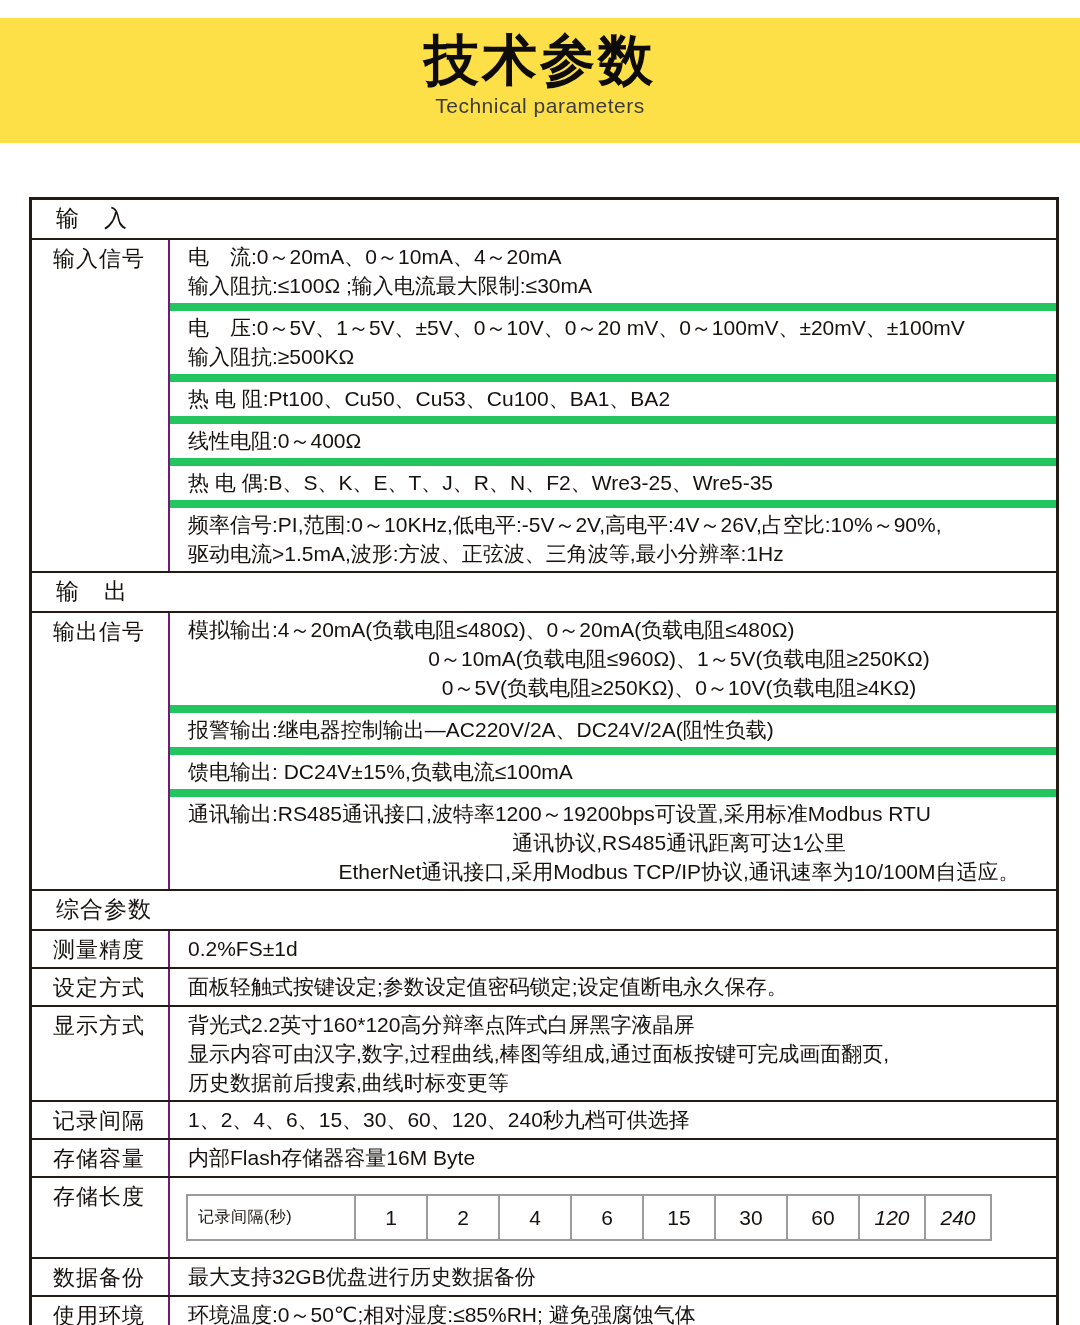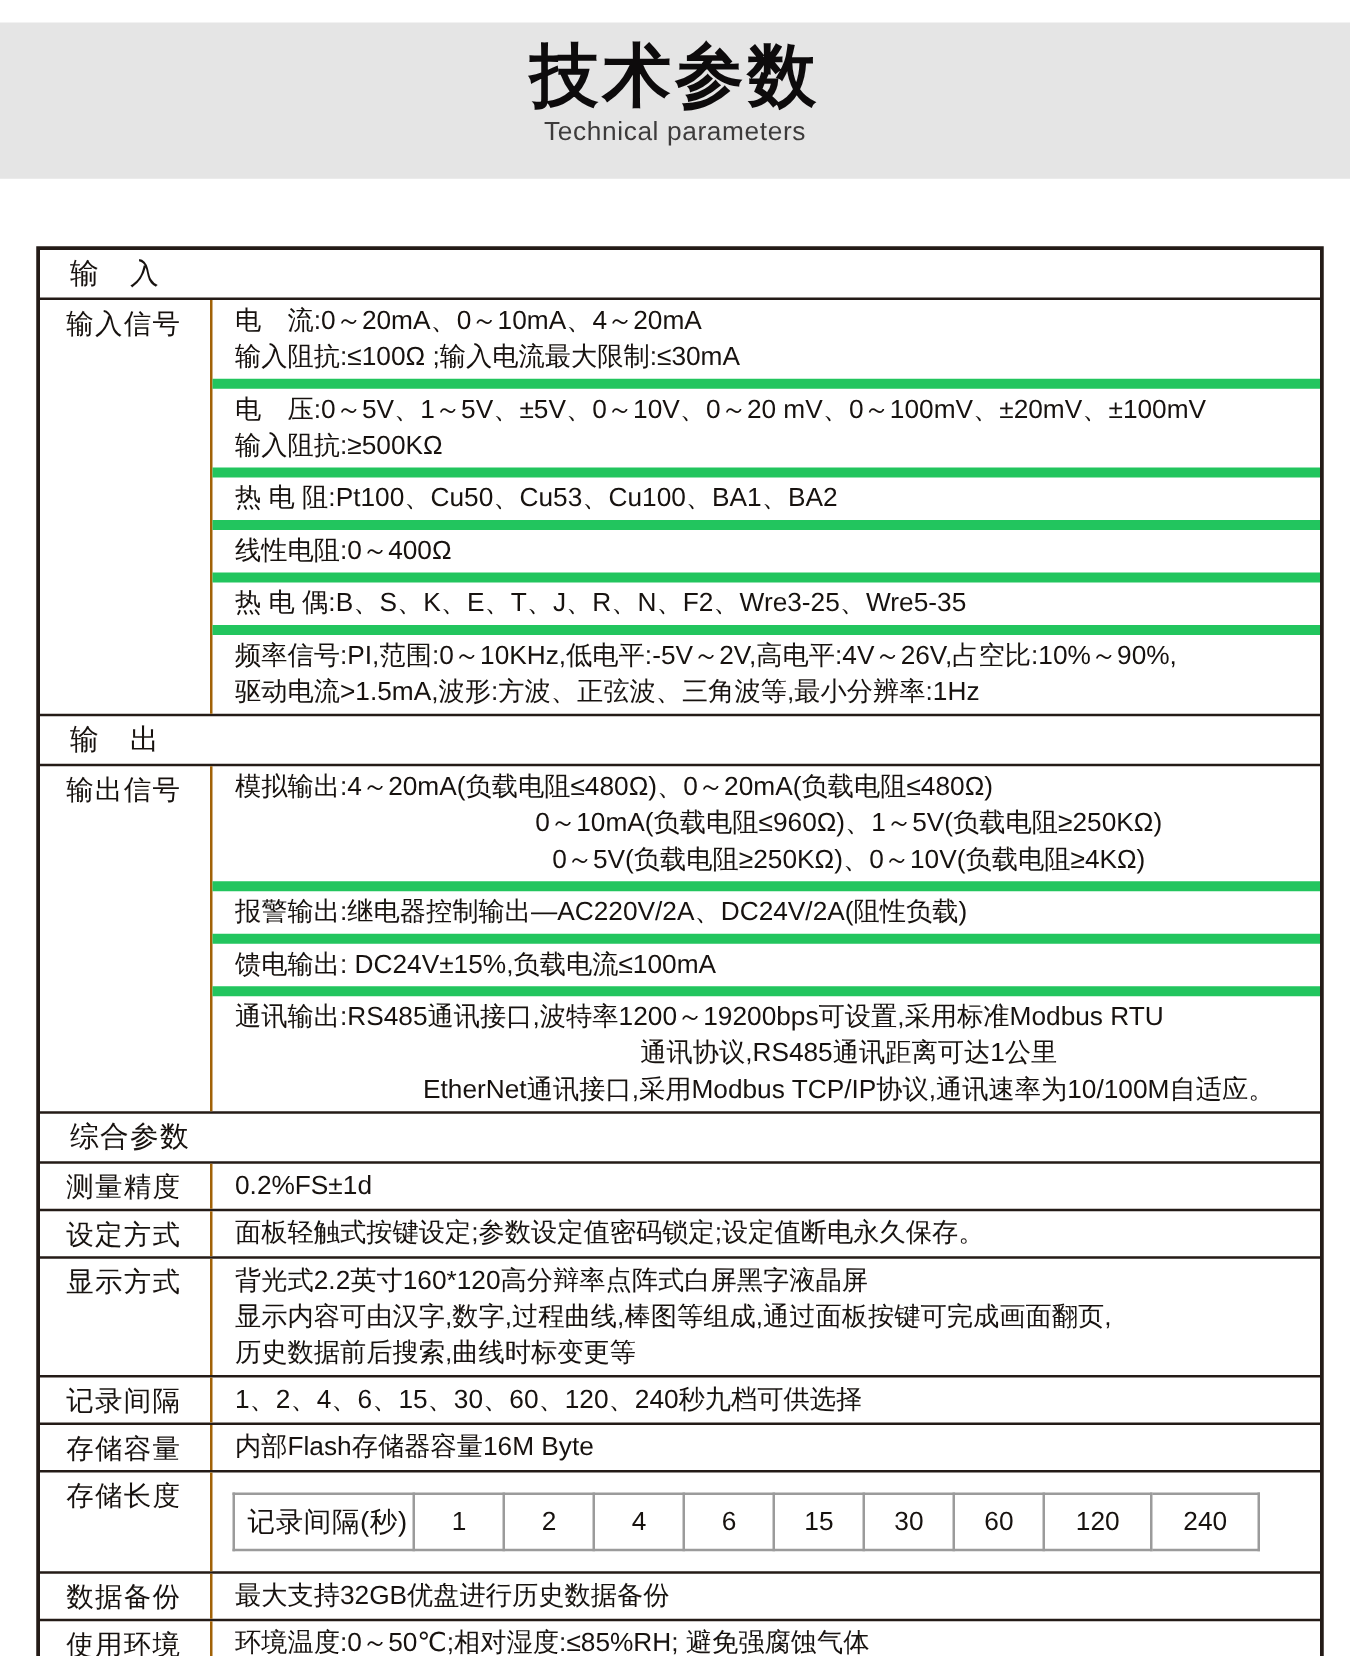--- a/index.html
+++ b/index.html
@@ -9,21 +9,21 @@
     font-family: "Liberation Sans", "DejaVu Sans", sans-serif;
     color: #17120f;
     overflow: hidden;
     position: relative;
   }
   
   .title-band {
     position: absolute;
     left: 0; top: 18px;
     width: 1080px; height: 125px;
-    background: #e5e5e5;
+    background: #fde047;
     text-align: center;
   }
   .page-title {
     margin-top: 12px;
     font-size: 55px;
     font-weight: bold;
     letter-spacing: 3px;
     color: #0d0b0c;
     line-height: 1.1;
   }
@@ -49,21 +49,21 @@
   }
   .spec-table > div:first-child { border-top: none; }
   .row {
     display: flex;
     border-top: 2px solid #241b17;
     align-items: stretch;
   }
   .label-cell {
     flex: 0 0 138px;
     width: 138px;
-    border-right: 2px solid #a16207;
+    border-right: 2px solid #701a75;
     font-size: 22px;
     padding: 4px 0 2px 21px;
     letter-spacing: 1px;
   }
   .value-cell { flex: 1 1 auto; min-width: 0; }
   .value-cell.padded { padding: 3px 0 3px 18px; }
   .sub {
     border-top: 8px solid #22c55e;
     padding: 2px 0 3px 18px;
   }
@@ -82,28 +82,28 @@
   }
   table.storage td {
     border: 2px solid #9b9b9b;
     font-size: 21px;
     text-align: center;
     height: 45px;
     padding: 0 4px;
     white-space: nowrap;
   }
   table.storage td.head {
-    width: 144px;
-    font-size: 22px;
+    width: 168px;
+    font-size: 16px;
     text-align: left;
     padding-left: 10px;
     letter-spacing: 0.5px;
   }
   table.storage td.num { width: 72px; }
-  table.storage td.num-wide { width: 86px; }
+  table.storage td.num-wide { width: 66px; font-style: italic; }
 </style>
 </head>
 <body>
 
 <div class="title-band">
   <div class="page-title">技术参数</div>
   <div class="page-subtitle">Technical parameters</div>
 </div>
 
 <div class="spec-table">

